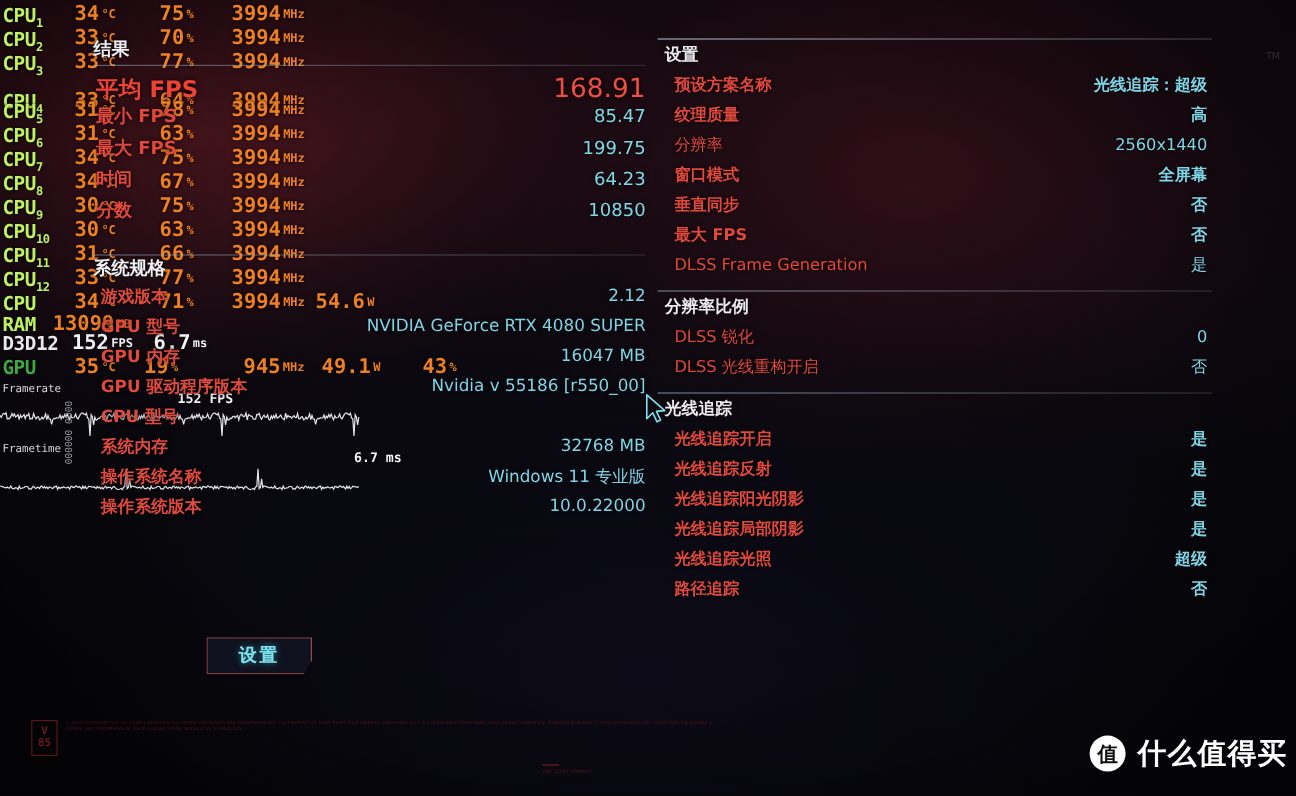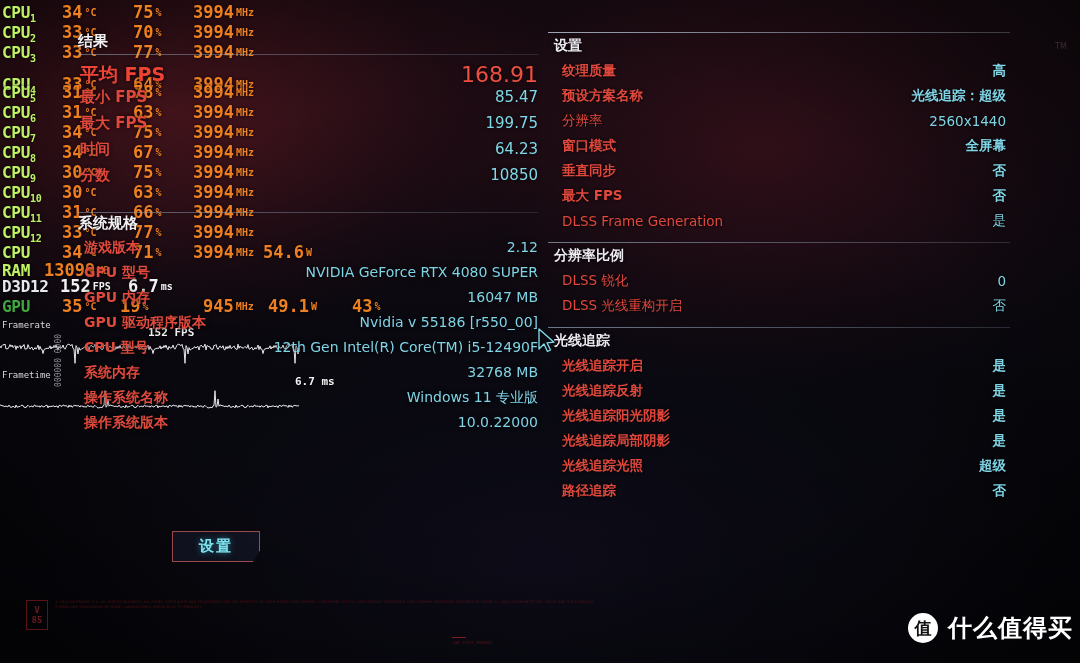--- a/index.html
+++ b/index.html
@@ -283,21 +283,20 @@
       <div class="spec-row" style="top: 75px;">
         <span class="spec-label">GPU 内存</span>
         <span class="spec-value">16047 MB</span>
       </div>
       <div class="spec-row" style="top: 100px;">
         <span class="spec-label">GPU 驱动程序版本</span>
         <span class="spec-value">Nvidia v 55186 [r550_00]</span>
       </div>
       <div class="spec-row" style="top: 125px;">
         <span class="spec-label">CPU 型号</span>
-        <span class="spec-value">12th Gen Intel(R) Core(TM) i5-12490F</span>
       </div>
       <div class="spec-row" style="top: 150px;">
         <span class="spec-label">系统内存</span>
         <span class="spec-value">32768 MB</span>
       </div>
       <div class="spec-row" style="top: 175px;">
         <span class="spec-label">操作系统名称</span>
         <span class="spec-value">Windows 11 专业版</span>
       </div>
       <div class="spec-row" style="top: 200px;">
@@ -306,26 +305,26 @@
       </div>
     </div>
 </div>
 
 <div id="right">
 
   <div class="sec-rule top"></div>
   <div class="sec-head">设置</div>
   <div id="settings-rows">
       <div class="set-row">
+        <span class="set-label">预设方案名称</span>
+        <span class="set-value">光线追踪：超级</span>
+      </div>
+      <div class="set-row">
         <span class="set-label">纹理质量</span>
         <span class="set-value">高</span>
-      </div>
-      <div class="set-row">
-        <span class="set-label">预设方案名称</span>
-        <span class="set-value">光线追踪：超级</span>
       </div>
       <div class="set-row">
         <span class="set-label latin">分辨率</span>
         <span class="set-value latin">2560x1440</span>
       </div>
       <div class="set-row">
         <span class="set-label">窗口模式</span>
         <span class="set-value">全屏幕</span>
       </div>
       <div class="set-row">

